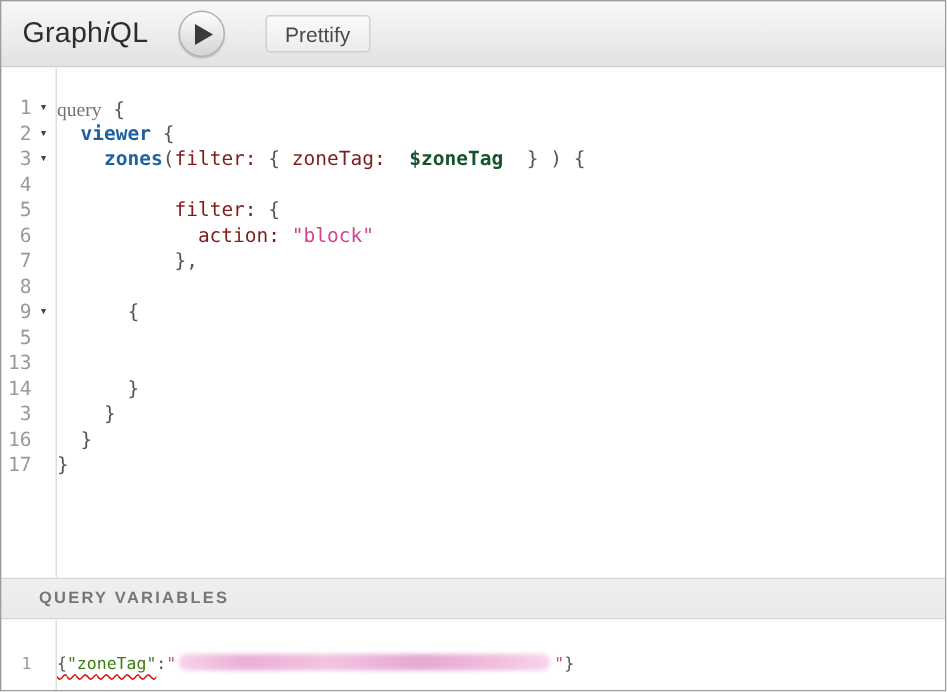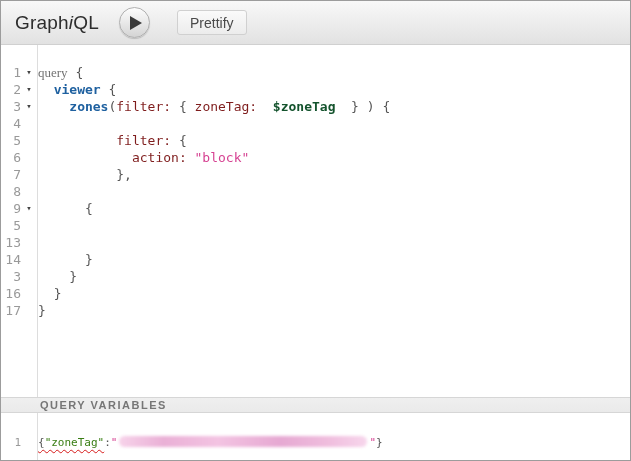--- a/index.html
+++ b/index.html
@@ -86,26 +86,26 @@
   }
   .redact {
     display: inline-block; width: 248px; height: 11px;
     margin: 0 2px; vertical-align: -1px; border-radius: 6px;
     background: linear-gradient(90deg,#f7d3ea,#eab0d6 18%,#f3c3e2 40%,#e6a8d2 65%,#f0bede 85%,#f7d6ec);
     filter: blur(1.5px);
   }
 
   
   .varbar {
-    flex: none; height: 16px;
+    flex: none; height: 28px;
     background: linear-gradient(#efefef, #eaeaea);
     border-top: 1px solid #d6d6d6;
     border-bottom: 1px solid #d6d6d6;
     display: flex; align-items: center;
-    padding-left: 39px;
+    padding-left: 25px;
     cursor: row-resize;
   }
   .varbar span {
     font-size: 11px; font-weight: bold; color: #767676; letter-spacing: 1.5px;
   }
 </style>
 </head>
 <body>
 
 <div class="window">

